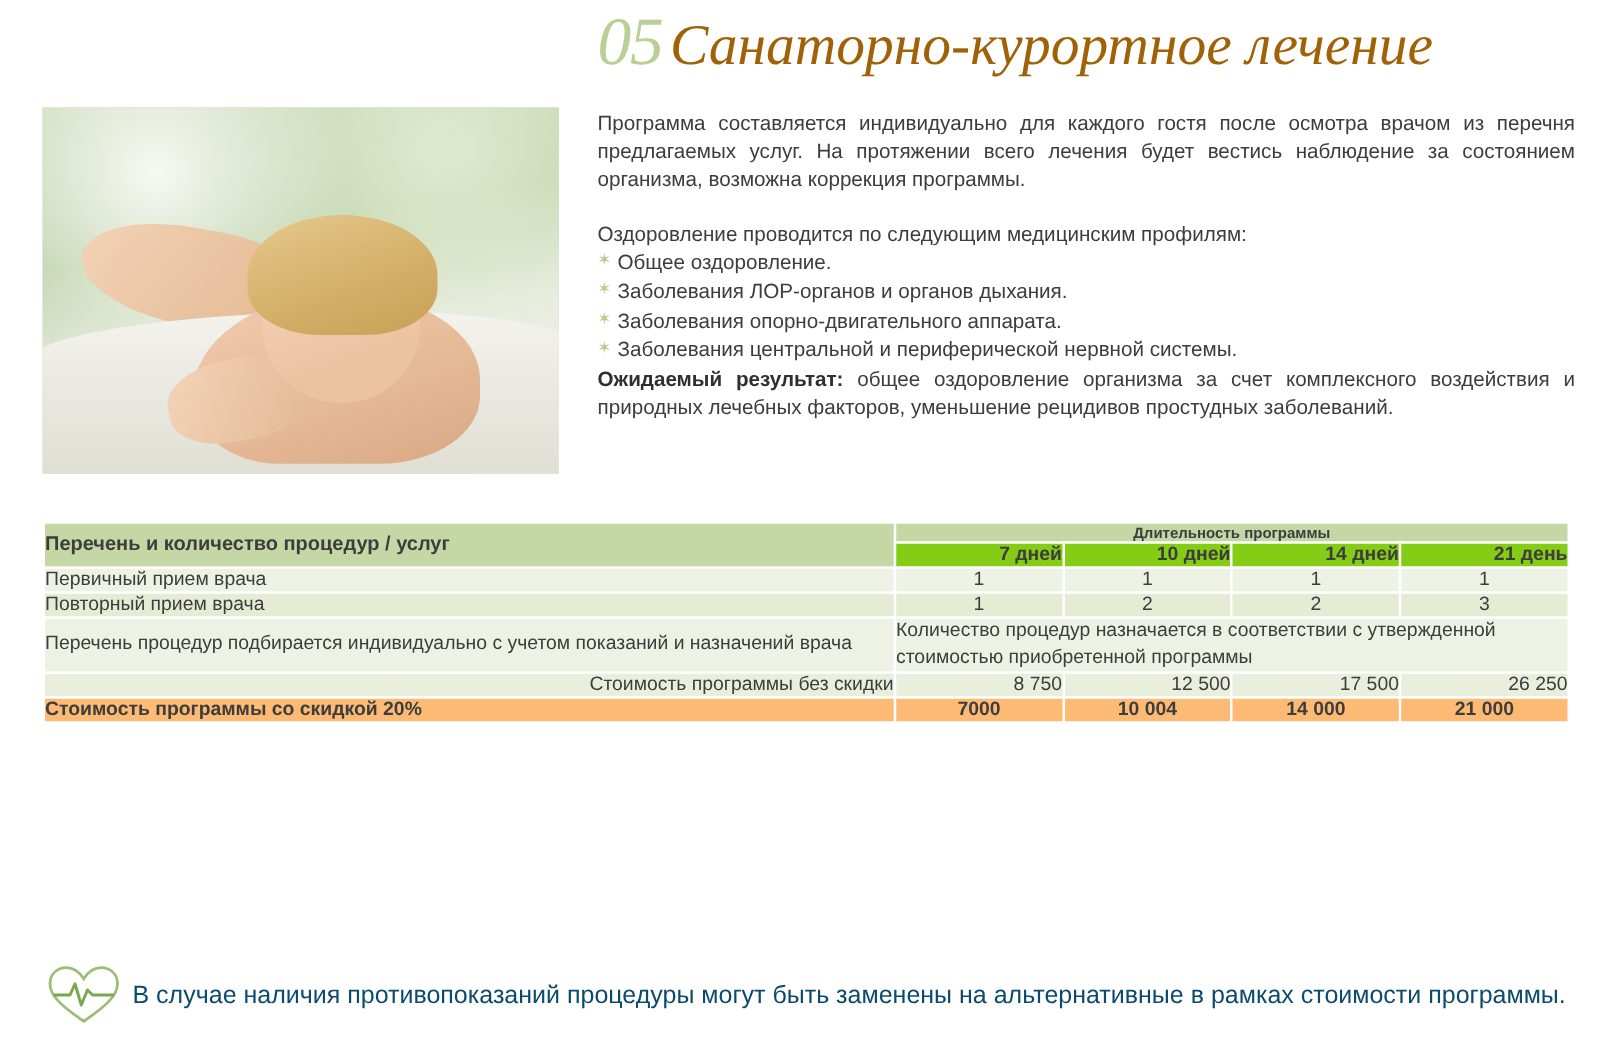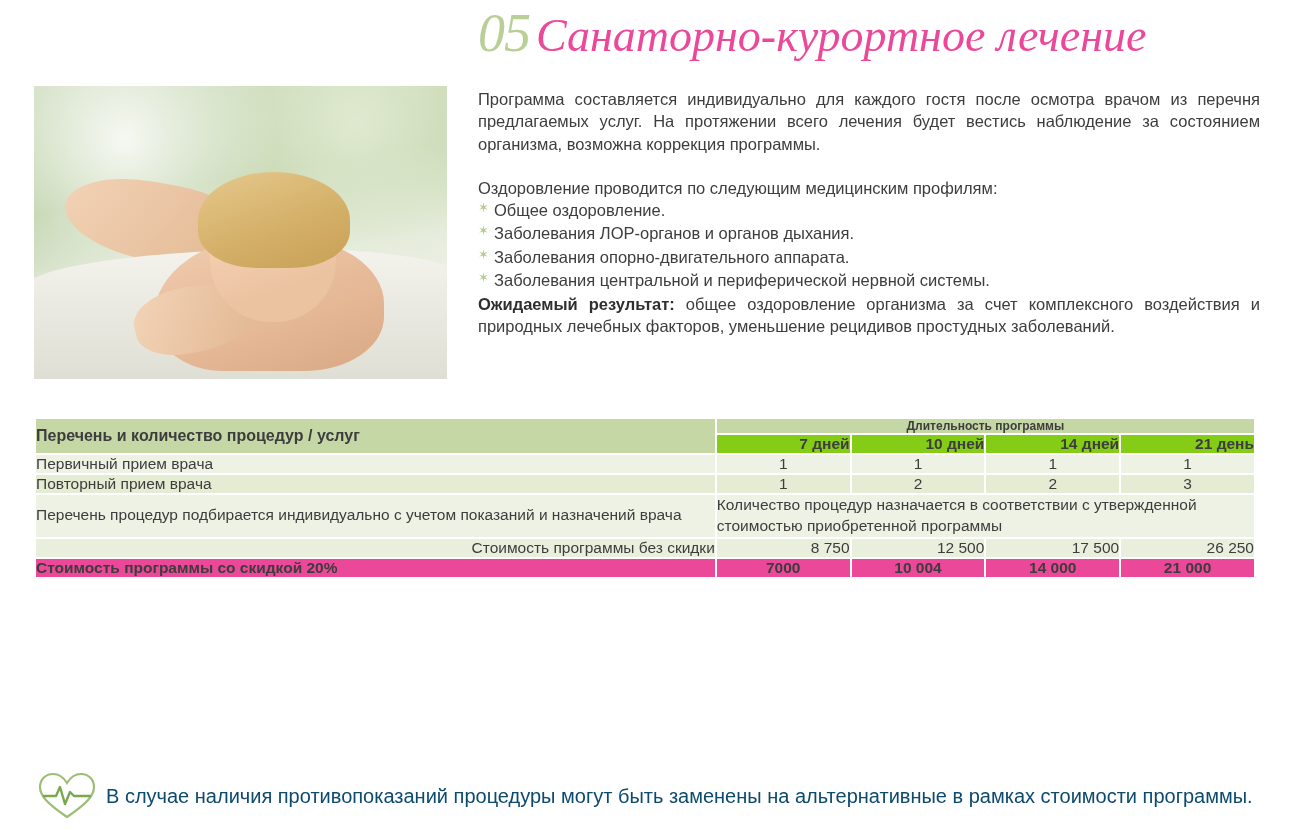--- a/index.html
+++ b/index.html
@@ -29,21 +29,21 @@
     font-style: italic;
     font-size: 54px;
     color: #b9cf96;
     line-height: 1;
     letter-spacing: -1px;
   }
   .header-title {
     font-family: "Liberation Serif", serif;
     font-style: italic;
     font-size: 46px;
-    color: #ec4899;
+    color: #a16207;
     line-height: 1;
     margin-left: 6px;
   }
 
   
   .photo {
     position: absolute;
     left: 34px;
     top: 86px;
     width: 413px;
@@ -207,21 +207,21 @@
     line-height: 1.35;
   }
   .note-val {
     background: #eef2e4;
     padding: 14px 26px;
     text-align: left;
     line-height: 1.35;
   }
   .price-row .row-label, .price-row .row-val { background: #e9efdd; text-align: right; }
   .discount-row .row-label, .discount-row .row-val {
-    background: #ec4899;
+    background: #fdba74;
     font-weight: bold;
   }
 
   
   .footer {
     position: absolute;
     left: 34px;
     top: 770px;
     display: flex;
     align-items: center;

